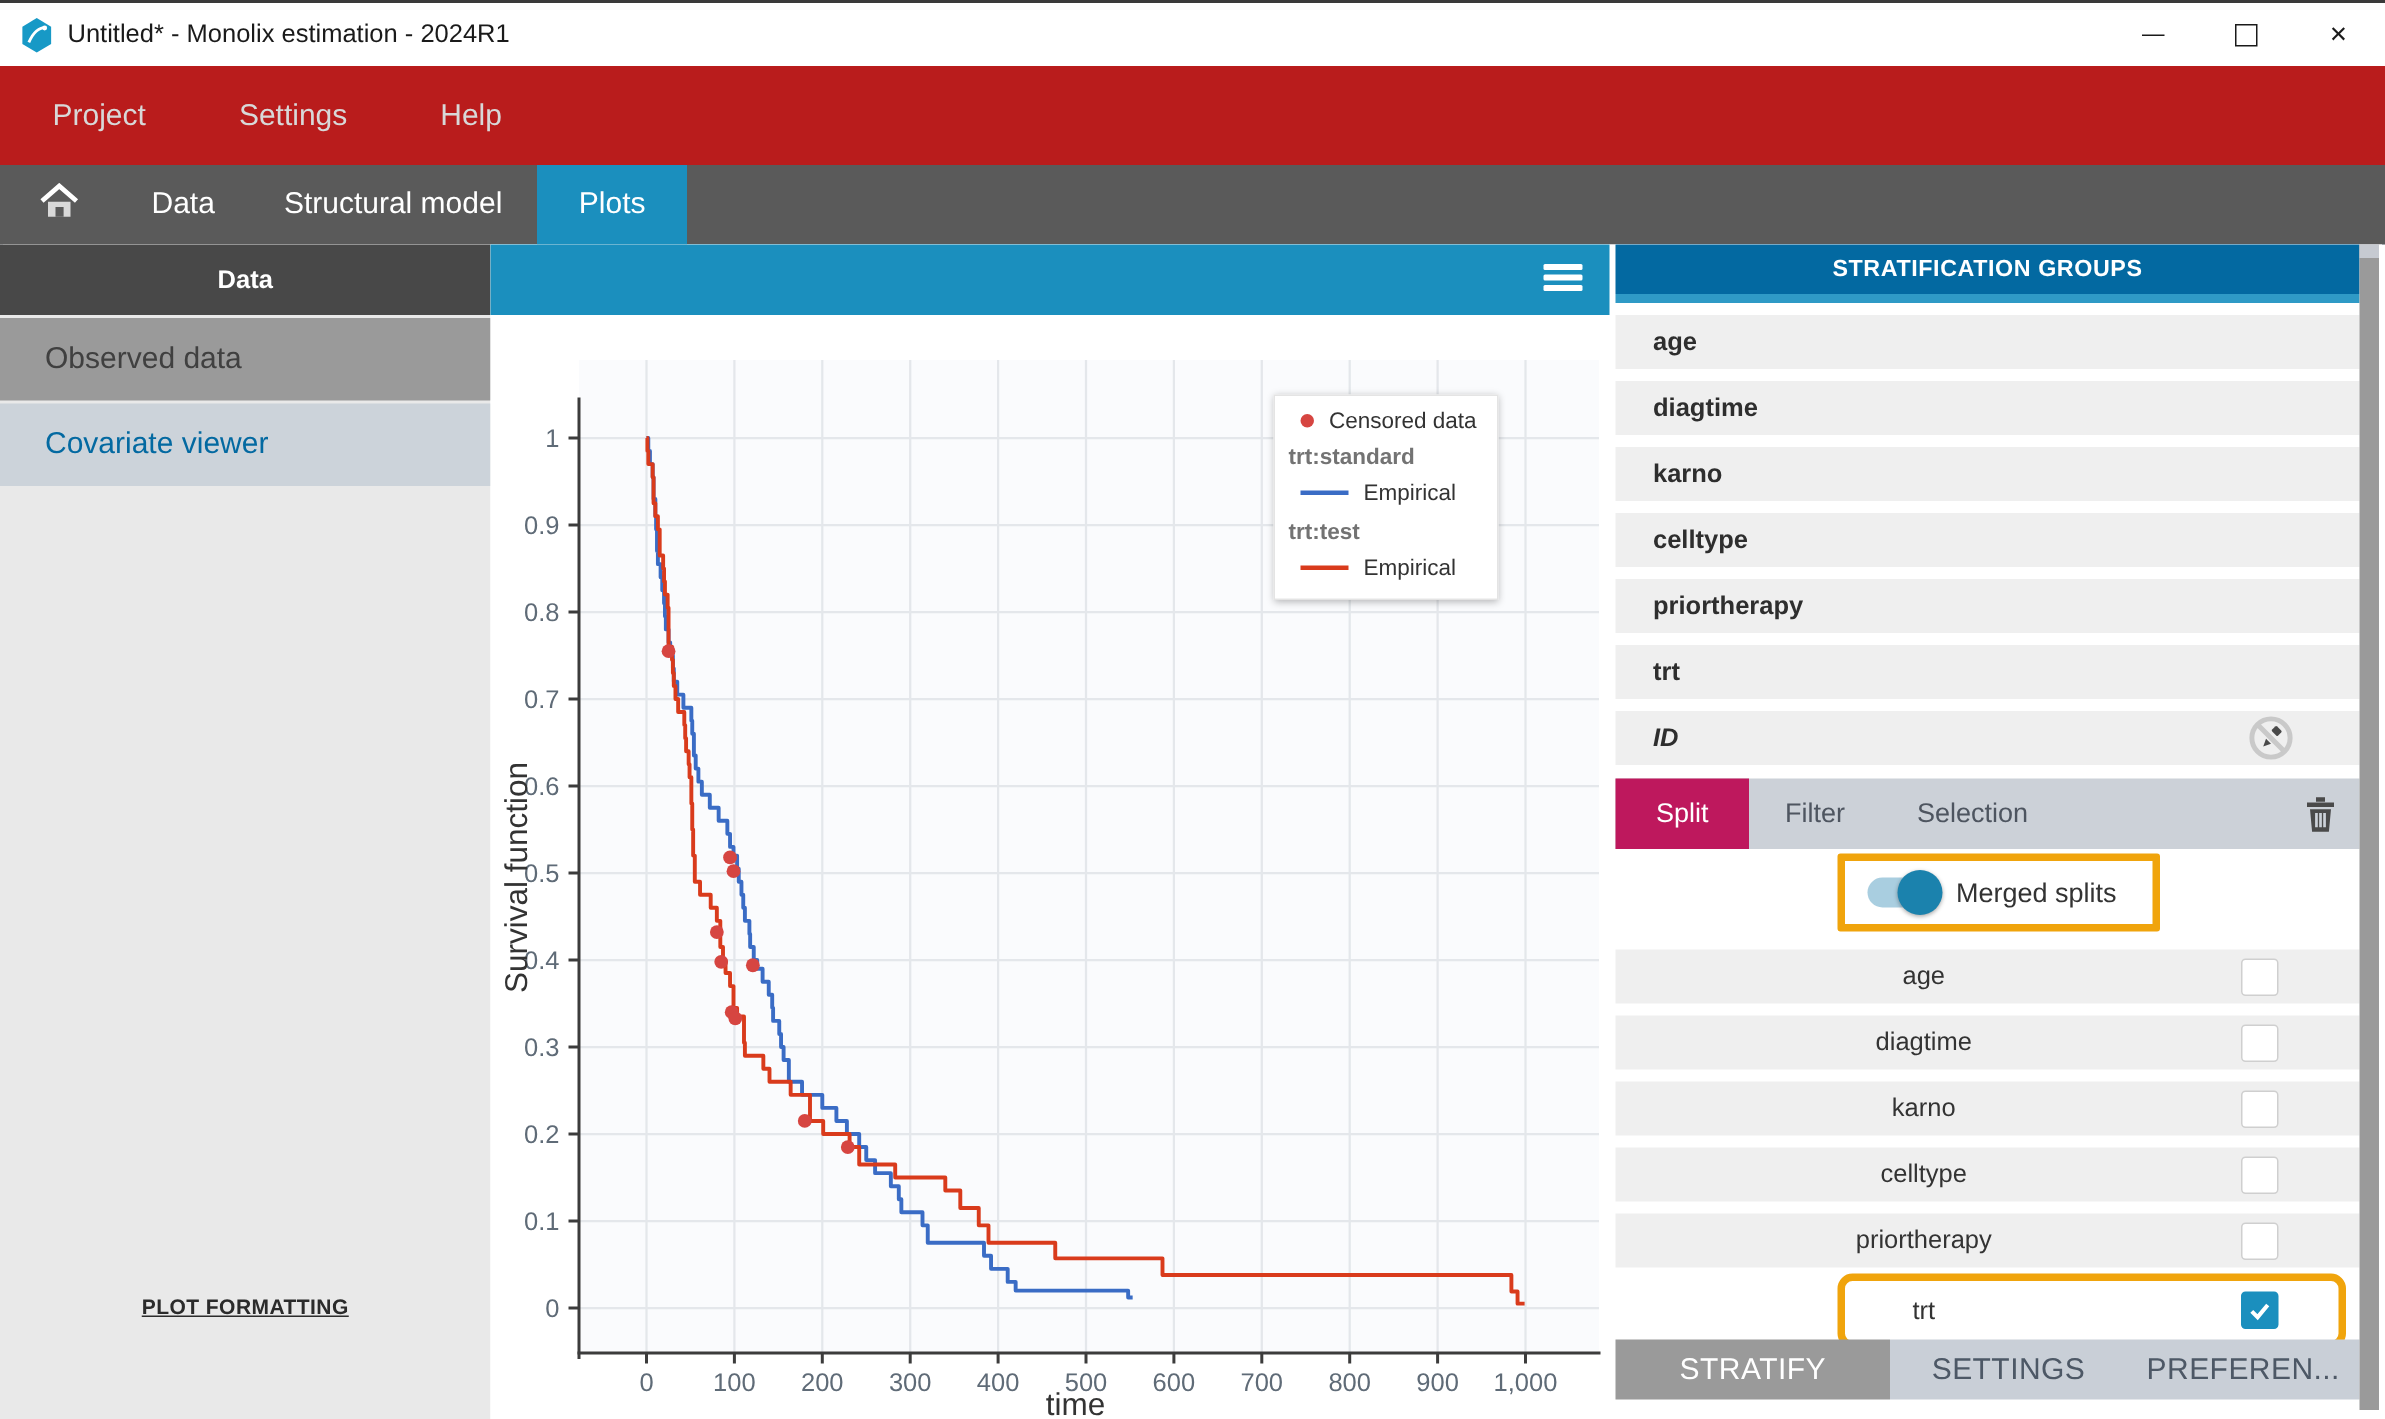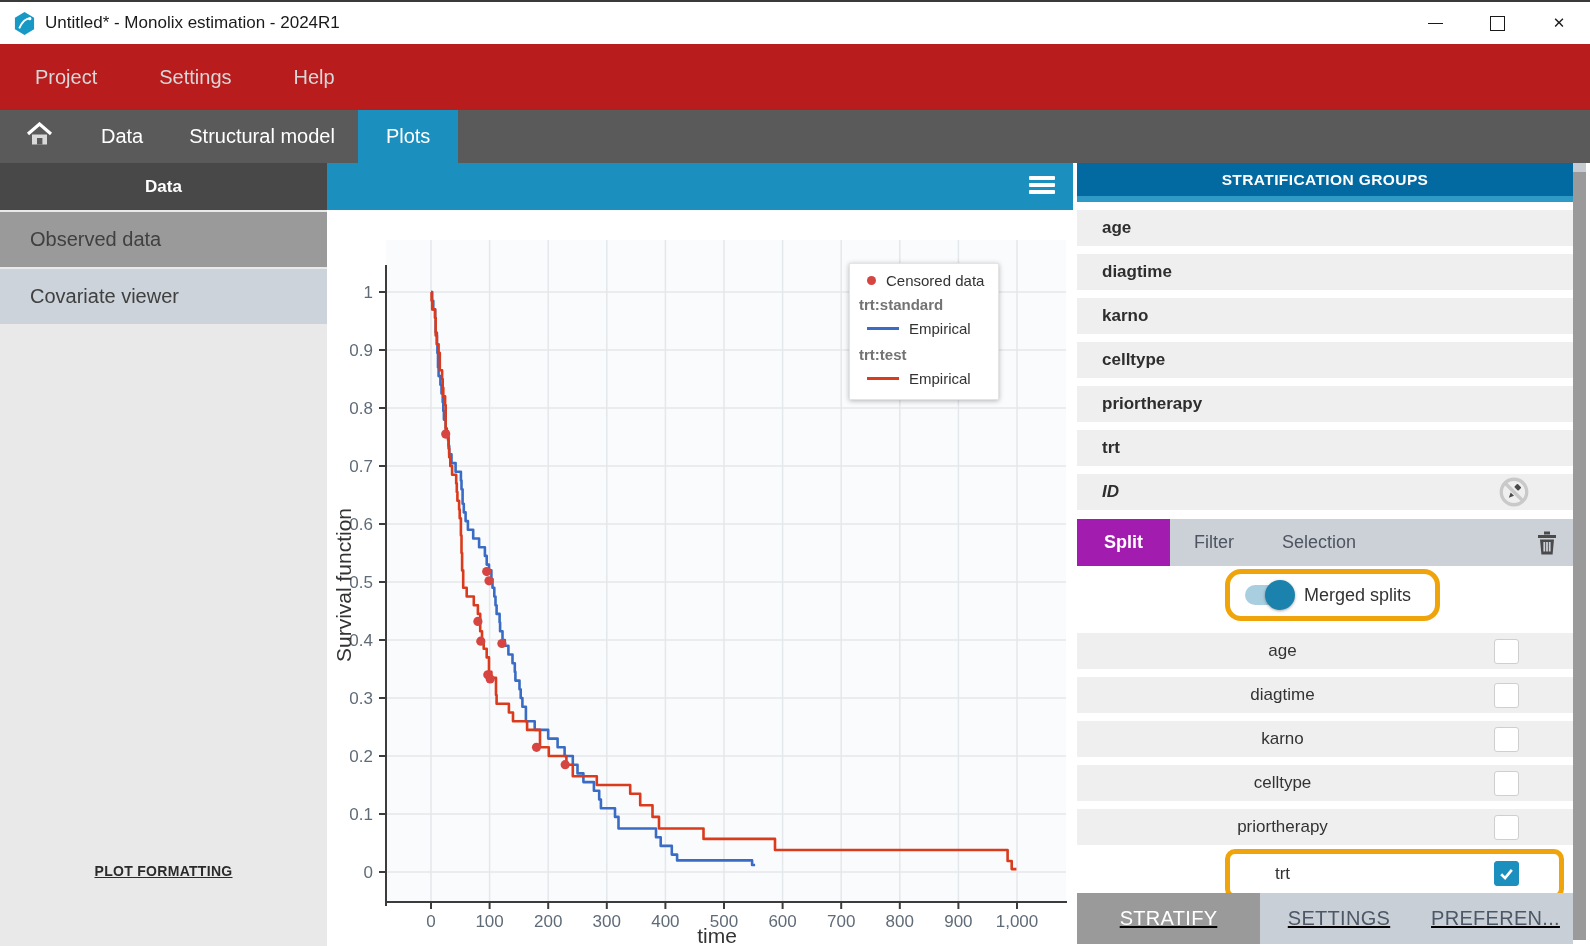--- a/index.html
+++ b/index.html
@@ -24,21 +24,21 @@
   .top-tab{display:flex;align-items:center;padding:0 23px;color:#fff;font-size:20px;cursor:default;}
   .top-tab.active{background:#1b8fbe;padding:17px 28px;}
   
   .main{display:flex;height:783px;background:#fff;}
   
   .sidebar{position:relative;width:327px;background:#e9e9e9;flex:none;}
   .sidebar-header{height:47px;background:#484848;color:#fff;font-weight:bold;font-size:17px;
                   display:flex;align-items:center;justify-content:center;}
   .side-item{height:55px;margin-top:2px;display:flex;align-items:center;padding-left:30px;font-size:20px;}
   .side-item.selected{background:#9a9a9a;color:#404040;}
-  .side-item.normal{background:#ccd3da;color:#404040;}
+  .side-item.normal{background:#ccd3da;color:#0369a1;}
   .plot-formatting{position:absolute;left:0;right:0;bottom:40px;}
   .pf-title{text-align:center;font-weight:bold;font-size:14px;color:#2b2b2b;margin-bottom:27px;letter-spacing:.3px;text-decoration:underline;}
   .pf-buttons{display:flex;padding-left:20px;gap:13px;}
   .pf-btn{height:47px;border:none;border-radius:7px;color:#fff;font-weight:bold;font-size:15px;
           font-family:"Liberation Sans",sans-serif;box-shadow:0 1px 2px rgba(0,0,0,.35);cursor:pointer;letter-spacing:.3px;}
   
   .plot-panel{position:relative;width:746px;flex:none;background:#fff;}
   .plot-header{height:47px;background:#1b8fbe;position:relative;}
   .hamburger{position:absolute;right:18px;top:13px;display:flex;flex-direction:column;gap:3.5px;cursor:pointer;}
   .hamburger i{display:block;width:26px;height:3.6px;background:#fff;border-radius:1px;}
@@ -58,39 +58,39 @@
   .rp-header{height:33px;background:#0369a1;color:#fff;font-weight:bold;font-size:15.5px;
              display:flex;align-items:center;justify-content:center;letter-spacing:.4px;text-align:center;}
   .rp-header-sub{height:6px;background:#2f9ac6;}
   .grp-row{height:36px;margin-top:8px;background:#efefef;display:flex;align-items:center;
            padding-left:25px;font-size:17px;font-weight:bold;color:#2e2e2e;position:relative;}
   .grp-row.id-row{font-style:italic;}
   .grp-row .lock-icon{position:absolute;right:42px;top:1px;}
   .mode-tabs{height:47px;margin-top:9px;background:#ccd1d8;display:flex;align-items:stretch;}
   .mode-tab{display:flex;align-items:center;justify-content:center;font-size:18px;color:#4e5560;
             padding:0 24px;cursor:pointer;}
-  .mode-tab.active{background:#a21caf;color:#fff;padding:17px 27px;font-weight:bold;}
+  .mode-tab.active{background:#be185d;color:#fff;padding:17px 27px;}
   .trash{margin-left:auto;margin-right:14px;display:flex;align-items:center;cursor:pointer;}
   .merged-row{height:59px;background:#fff;position:relative;}
   .hl-box{position:absolute;left:148px;top:3px;width:215px;height:52px;border:5px solid #f0a40c;
-          border-radius:16px;box-sizing:border-box;display:flex;align-items:center;padding-left:15px;gap:13px;background:#fff;}
+          border-radius:2px;box-sizing:border-box;display:flex;align-items:center;padding-left:15px;gap:13px;background:#fff;}
   .toggle{position:relative;width:46px;height:20px;flex:none;cursor:pointer;}
   .toggle .track{position:absolute;left:0;top:0;width:46px;height:20px;border-radius:10px;background:#a9cee0;}
   .toggle .knob{position:absolute;right:-4px;top:-5px;width:30px;height:30px;border-radius:50%;
                 background:#1b82ad;box-shadow:0 1px 3px rgba(0,0,0,.35);}
   .merged-label{font-size:18px;color:#333;}
   .chk-row{height:36px;margin-top:8px;background:#efefef;display:flex;align-items:center;position:relative;}
   .chk-row.white{background:#fff;height:39px;margin-top:9px;}
   .chk-label{flex:1;text-align:center;font-size:17px;color:#333;margin-right:85px;}
   .checkbox{position:absolute;right:54px;width:25px;height:25px;background:#fff;border:1.5px solid #cfcfcf;
             border-radius:3px;box-sizing:border-box;cursor:pointer;display:flex;align-items:center;justify-content:center;}
   .checkbox.checked{background:#1b8fbe;border-color:#1b8fbe;}
   .hl-frame{position:absolute;left:148px;right:9px;top:-5px;bottom:-6px;border:5px solid #f0a40c;
             border-radius:10px;pointer-events:none;}
-  .bottom-tabs{position:absolute;left:0;top:730px;width:496px;height:51px;display:flex;text-decoration:underline;}
+  .bottom-tabs{position:absolute;left:0;top:730px;width:496px;height:40px;display:flex;}
   .bottom-tab{display:flex;align-items:center;justify-content:center;font-size:20px;letter-spacing:.3px;}
   .bottom-tab.active{background:#9a9a9a;color:#fff;}
   .bottom-tab.inactive{background:#c9cfd7;color:#4d5866;}
 </style>
 </head>
 <body>
 
 <div class="window">
 
   <div class="titlebar">

